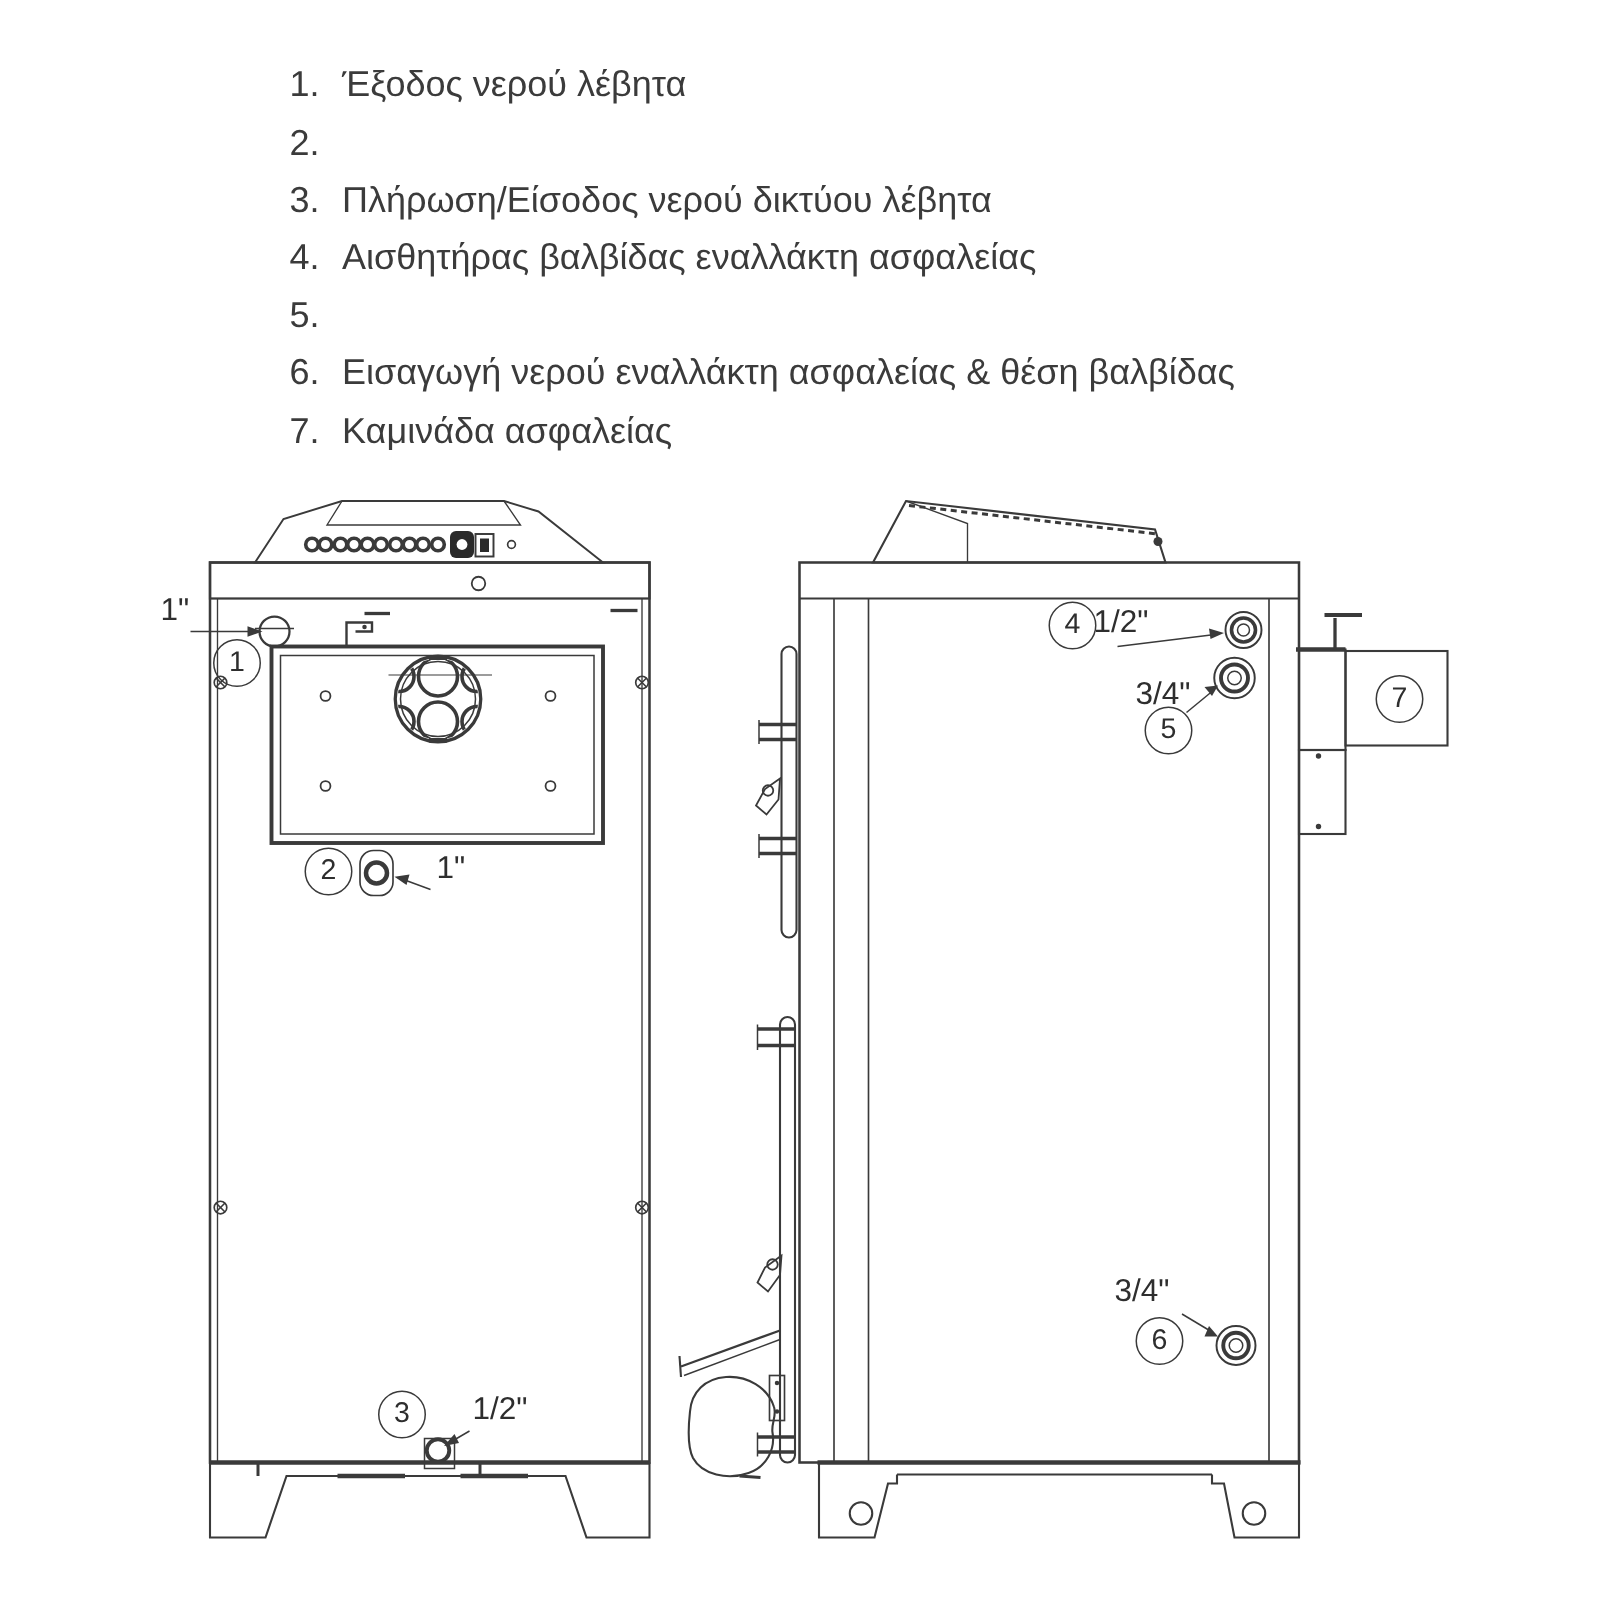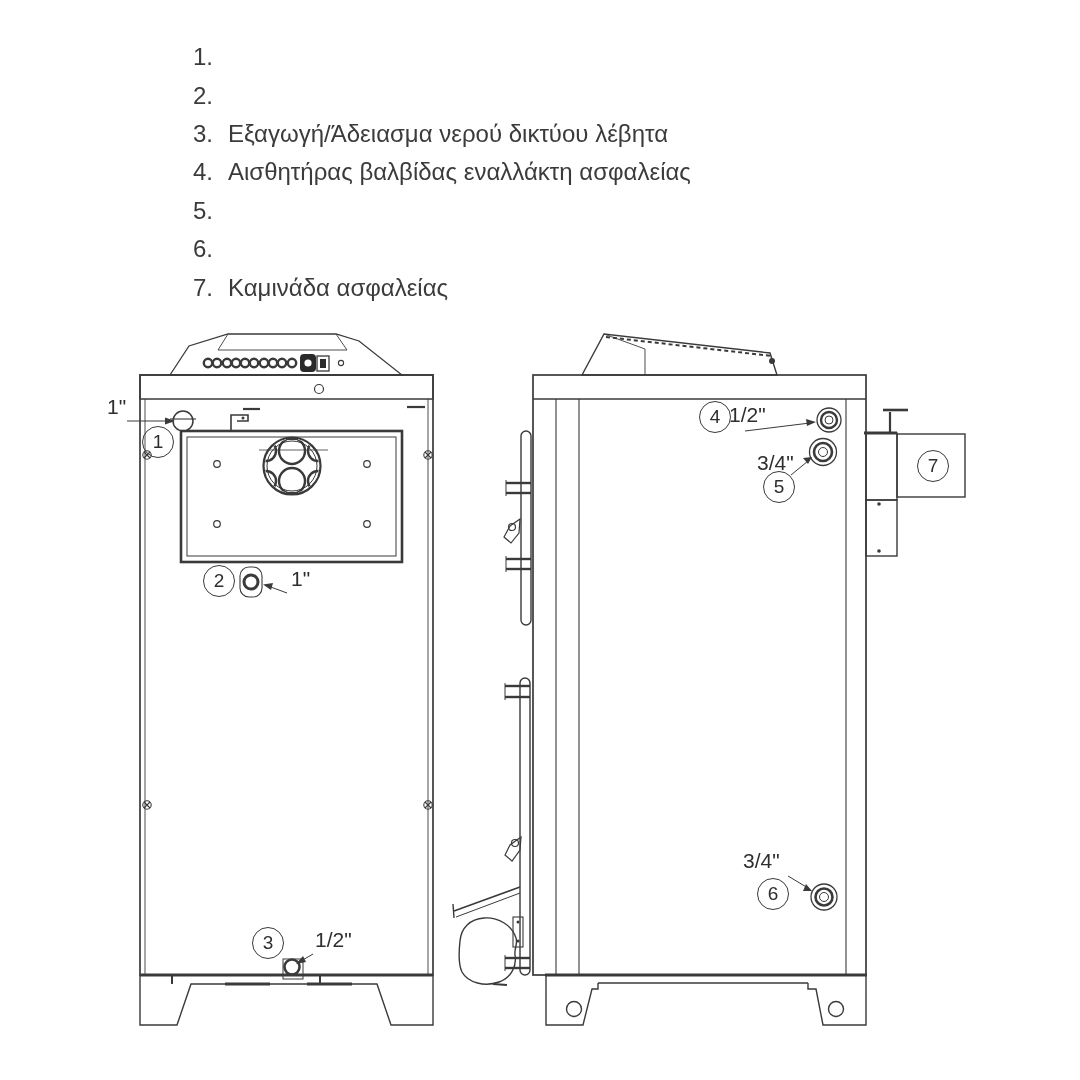--- a/index.html
+++ b/index.html
@@ -20,37 +20,39 @@
   .size-label{position:absolute;font-size:21px;color:#2e2e2e;white-space:nowrap;}
 </style>
 </head>
 <body>
 
 <div id="page">
 
   <div id="legend">
     <div class="legend-row">
       <span class="num">1.</span>
+      <span class="lbl">Έξοδος νερού λέβητα</span>
     </div>
     <div class="legend-row">
       <span class="num">2.</span>
     </div>
     <div class="legend-row">
       <span class="num">3.</span>
-      <span class="lbl">Εξαγωγή/Άδειασμα νερού δικτύου λέβητα</span>
+      <span class="lbl">Πλήρωση/Είσοδος νερού δικτύου λέβητα</span>
     </div>
     <div class="legend-row">
       <span class="num">4.</span>
       <span class="lbl">Αισθητήρας βαλβίδας εναλλάκτη ασφαλείας</span>
     </div>
     <div class="legend-row">
       <span class="num">5.</span>
     </div>
     <div class="legend-row">
       <span class="num">6.</span>
+      <span class="lbl">Εισαγωγή νερού εναλλάκτη ασφαλείας &amp; θέση βαλβίδας</span>
     </div>
     <div class="legend-row">
       <span class="num">7.</span>
       <span class="lbl">Καμινάδα ασφαλείας</span>
     </div>
   </div>
 
   <svg id="diagram" viewBox="0 0 1080 1080" fill="none" stroke="#3a3a3a" stroke-width="1.3">
     <defs>
       <clipPath id="flangeClip">

